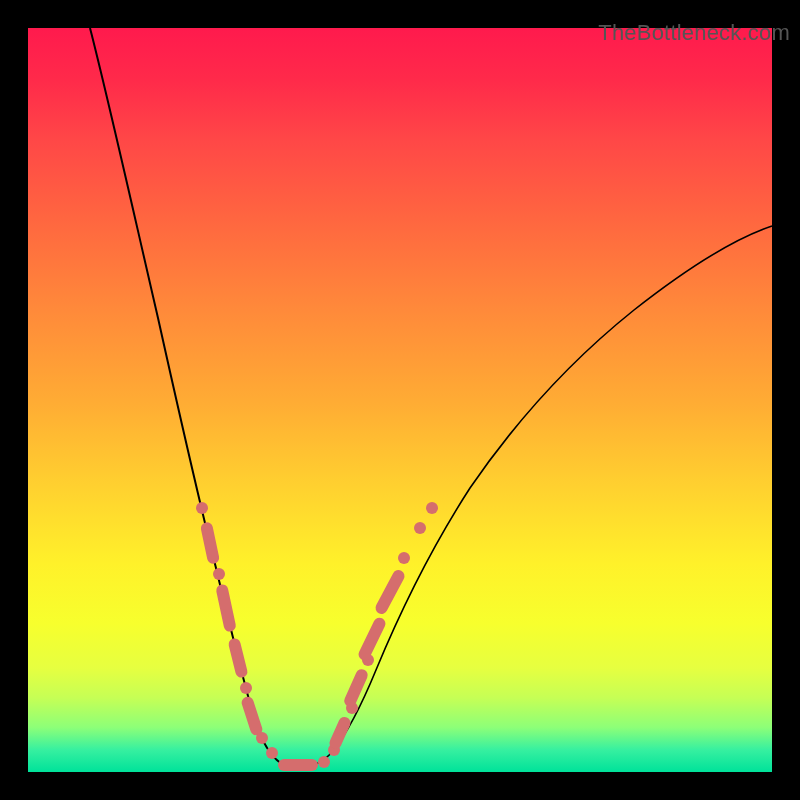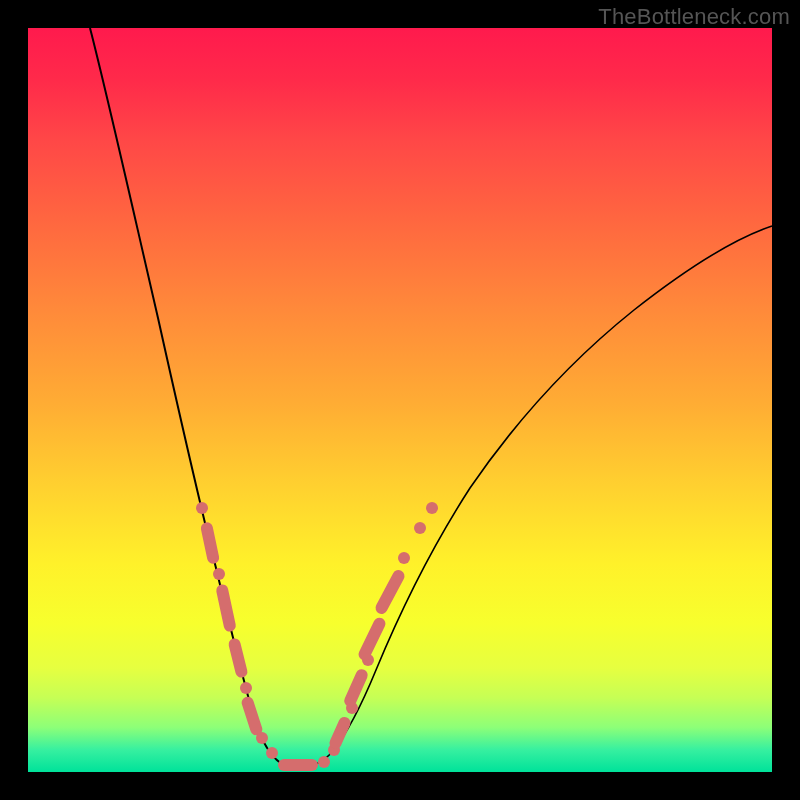--- a/index.html
+++ b/index.html
@@ -12,21 +12,21 @@
     font-family: Arial, Helvetica, sans-serif;
   }
   .stage {
     position: relative;
     width: 800px;
     height: 800px;
     background: #000;
   }
   .watermark {
     position: absolute;
-    top: 4px;
+    top: 20px;
     right: 10px;
     color: #555;
     font-size: 22px;
     font-weight: 500;
     letter-spacing: 0.2px;
     z-index: 10;
   }
   .plot {
     position: absolute;
     left: 28px;

